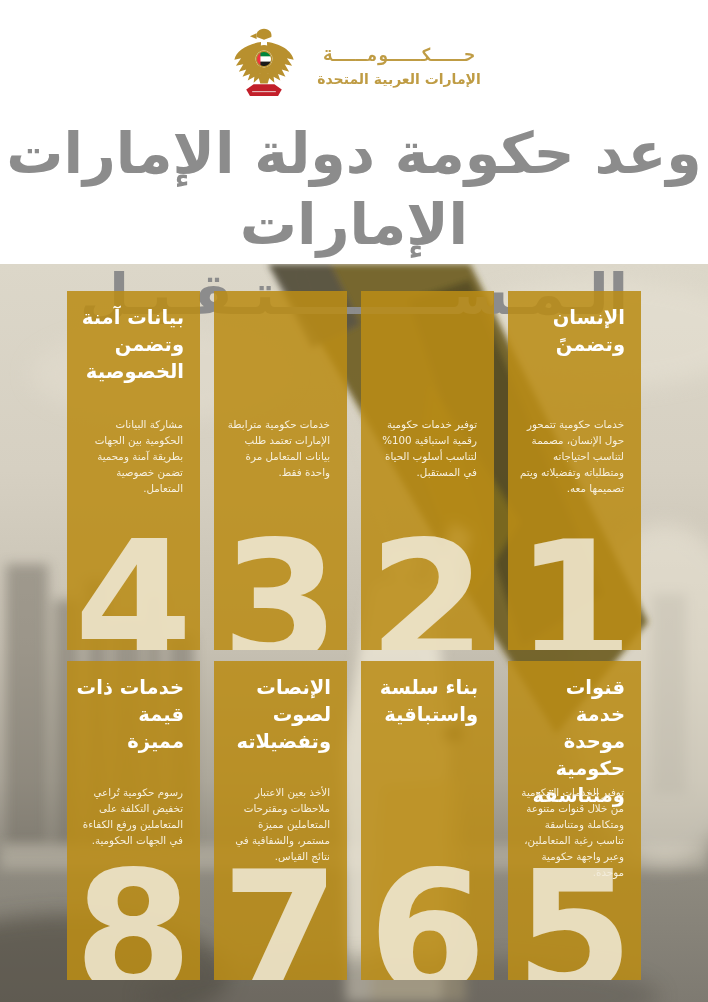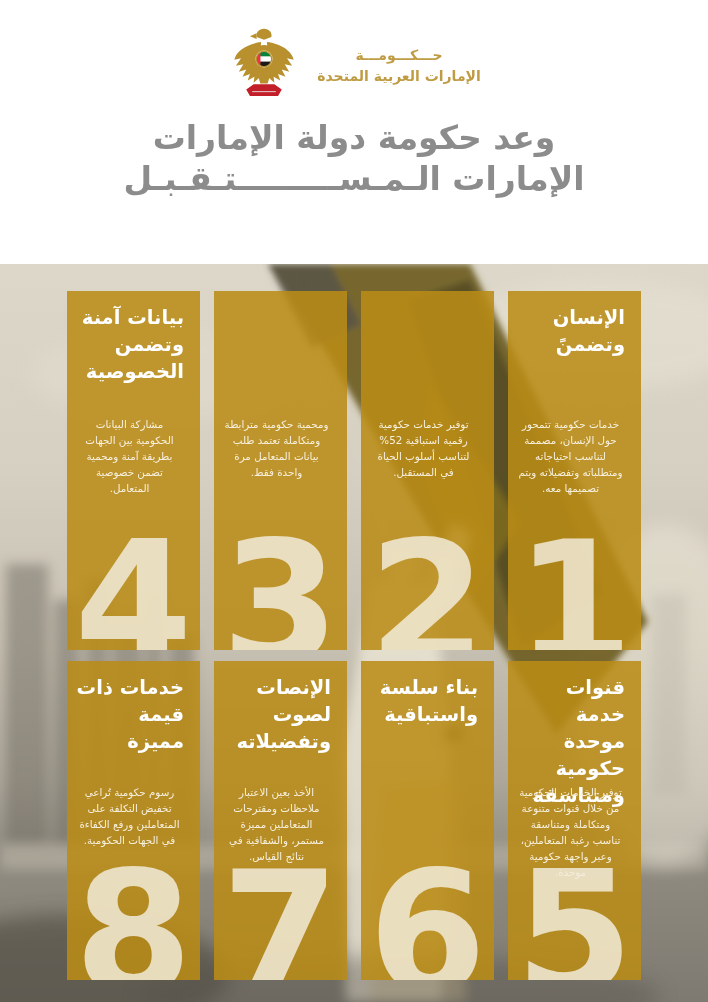--- a/index.html
+++ b/index.html
@@ -13,45 +13,45 @@
     position:absolute;left:0;top:264px;width:708px;height:738px;
     background:linear-gradient(180deg,#dcd7c9 0%,#d6d0c2 28%,#c6c0b2 52%,#aca79a 70%,#908c81 80%,#7e7a71 100%);
   }
   .photo svg{position:absolute;left:0;top:0;}
   
   .logo-row{
     position:absolute;top:24px;left:0;width:100%;
     display:flex;justify-content:center;align-items:center;gap:16px;
   }
   .logo-text{color:#bf9c44;text-align:center;direction:rtl;}
-  .logo-line1{font-size:14px;font-weight:bold;}
+  .logo-line1{font-size:18px;font-weight:bold;font-family:Liberation Mono, monospace;}
   .logo-line2{font-size:14px;font-weight:bold;margin-top:5px;}
   .main-title{
     position:absolute;top:118px;left:0;width:100%;
     direction:rtl;text-align:center;color:#8c8c8c;font-weight:bold;
-    font-size:33px;line-height:1.24;letter-spacing:0;
+    font-size:57px;line-height:1.24;letter-spacing:0;
   }
   
   .cards-row{
     position:absolute;left:67px;width:574px;
     display:flex;direction:rtl;gap:14px;
   }
   .row1{top:291px;height:359px;}
   .row2{top:661px;height:319px;}
   .card{
     position:relative;flex:1 1 0;overflow:hidden;
     background:rgba(186,140,22,0.87);
   }
   .card-title{
     direction:rtl;text-align:right;color:#ffffff;font-weight:bold;
     font-size:19.5px;line-height:1.38;padding:14px 16px 0 8px;
   }
   .card-desc{
     position:absolute;right:17px;left:9px;
-    direction:rtl;text-align:center;color:#f7f0de;
+    direction:rtl;text-align:right;color:#f7f0de;
     font-size:10.3px;line-height:1.55;
   }
   .row1 .card-desc{top:126px;}
   .row2 .card-desc{top:124px;}
   .card-num{
     position:absolute;bottom:-38px;left:0;width:100%;text-align:center;
     font-size:170px;line-height:1;font-weight:bold;
     color:rgba(242,236,219,0.84);
   }
 </style>
@@ -148,25 +148,25 @@
     <div>الإمارات الـمـســـــــــتـقـبـل</div>
   </div>
 
   <div class="cards-row row1">
     <div class="card">
       <div class="card-title">الإنسان وتضمنً</div>
       <div class="card-desc">خدمات حكومية تتمحور حول الإنسان، مصممة لتناسب احتياجاته ومتطلباته وتفضيلاته ويتم تصميمها معه.</div>
       <div class="card-num">1</div>
     </div>
     <div class="card">
-      <div class="card-desc">توفير خدمات حكومية رقمية استباقية 52% لتناسب أسلوب الحياة في المستقبل.</div>
+      <div class="card-desc">توفير خدمات حكومية رقمية استباقية 100% لتناسب أسلوب الحياة في المستقبل.</div>
       <div class="card-num">2</div>
     </div>
     <div class="card">
-      <div class="card-desc">ومحمية حكومية مترابطة ومتكاملة تعتمد طلب بيانات المتعامل مرة واحدة فقط.</div>
+      <div class="card-desc">خدمات حكومية مترابطة الإمارات تعتمد طلب بيانات المتعامل مرة واحدة فقط.</div>
       <div class="card-num">3</div>
     </div>
     <div class="card">
       <div class="card-title">بيانات آمنة وتضمن الخصوصية</div>
       <div class="card-desc">مشاركة البيانات الحكومية بين الجهات بطريقة آمنة ومحمية تضمن خصوصية المتعامل.</div>
       <div class="card-num">4</div>
     </div>
   </div>
 
   <div class="cards-row row2">

